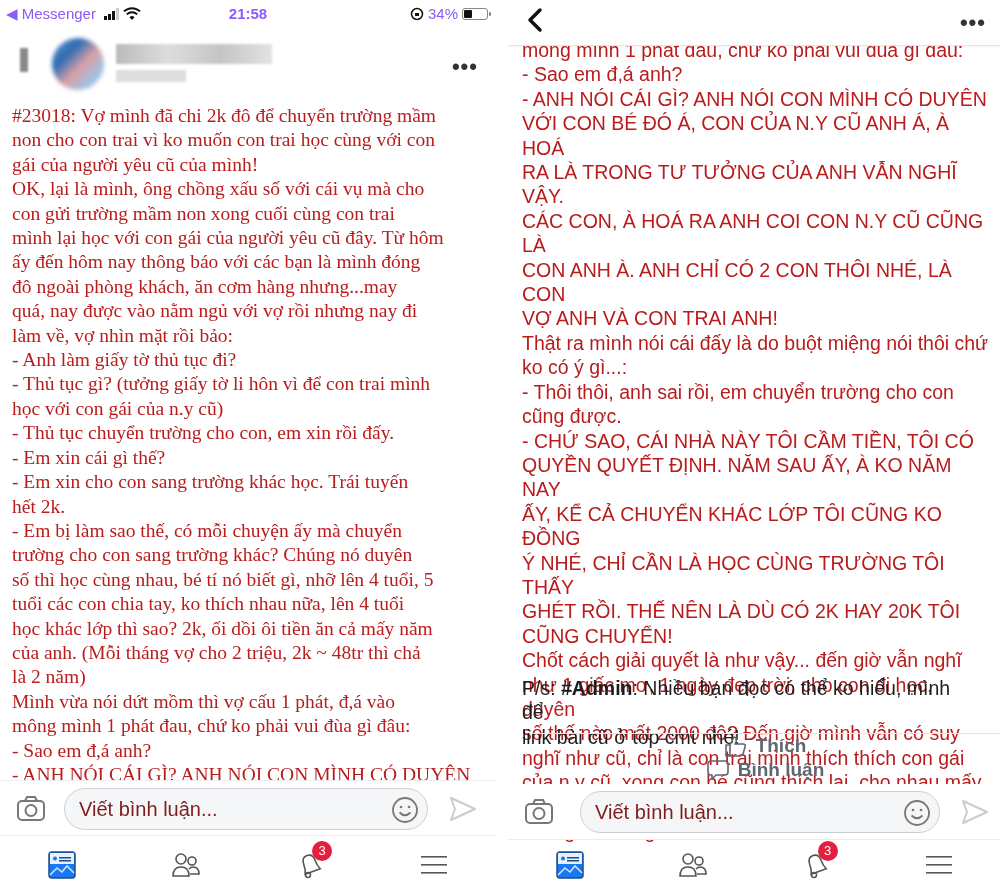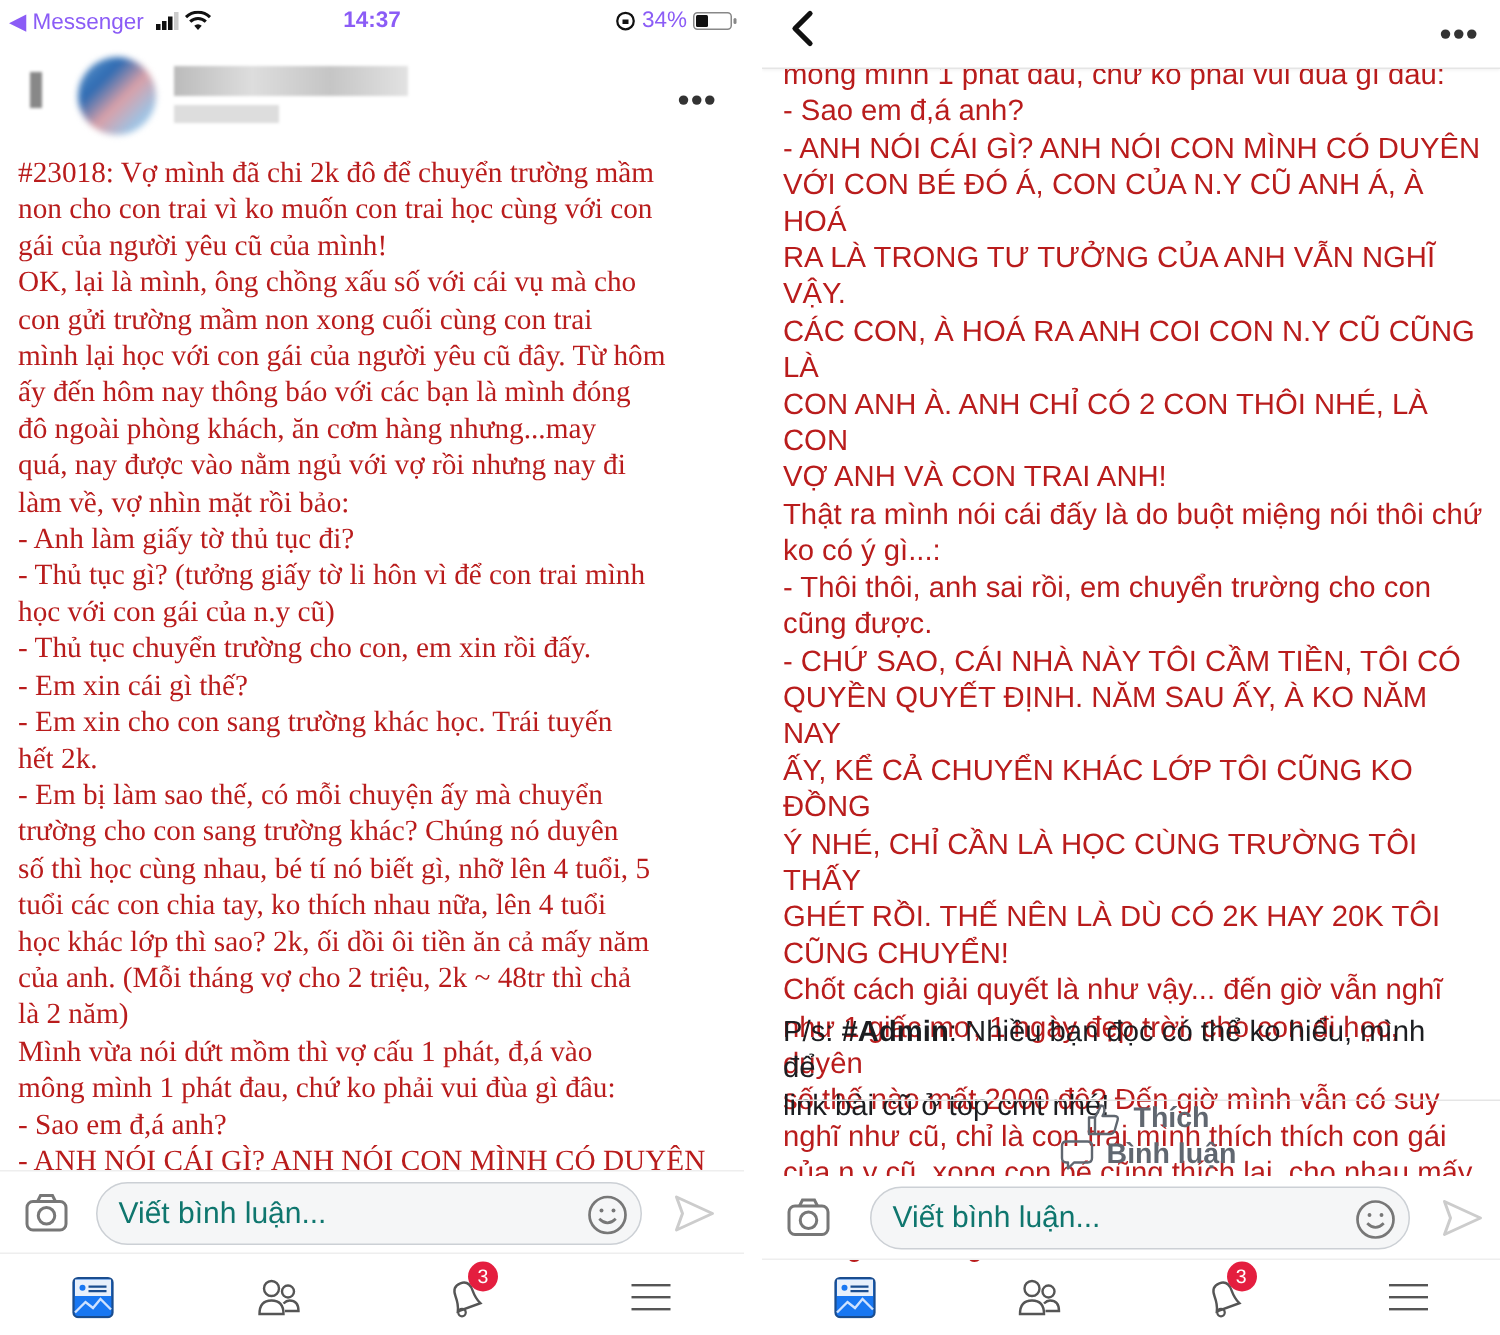--- a/index.html
+++ b/index.html
@@ -46,21 +46,21 @@
   
   .actions { position: absolute; left: 22px; right: 0; top: 733px; height: 64px; border-top: 1px solid #e5e5e5; border-bottom: 1px solid #e5e5e5; display: flex; justify-content: space-between; align-items: center; padding: 0 18px 0 18px; flex-direction: column; }
   .action { display: flex; align-items: center; gap: 8px; font-size: 19px; font-weight: bold; color: #606770; }
   .action svg { width: 24px; height: 24px; }
 
   
   .comment-bar { position: absolute; left: 0; right: 0; height: 56px; border-bottom: 1px solid #eee; background: #fff; }
   #panel-left .comment-bar { top: 780px; border-top: 1px solid #eee; }
   #panel-right .comment-bar { top: 784px; }
   .cam { position: absolute; left: 16px; top: 14px; width: 30px; height: 28px; }
-  .comment-input { position: absolute; left: 64px; right: 68px; top: 7px; height: 42px; border: 1px solid #ccd0d5; border-radius: 21px; background: #f5f6f7; font-size: 20px; color: #0f766e; padding: 9px 14px; }
+  .comment-input { position: absolute; left: 64px; right: 68px; top: 7px; height: 42px; border: 1px solid #ccd0d5; border-radius: 21px; background: #f5f6f7; font-size: 20px; color: #7f1d1d; padding: 9px 14px; }
   .smile { position: absolute; right: 8px; top: 7px; width: 28px; height: 28px; }
   .send { position: absolute; right: 18px; top: 14px; width: 30px; height: 28px; }
 
   
   .tabbar { position: absolute; left: 0; right: 0; top: 840px; height: 50px; display: flex; justify-content: space-around; align-items: center; }
   .tab { width: 40px; height: 36px; display: flex; align-items: center; justify-content: center; position: relative; }
   .badge { position: absolute; top: -6px; right: -2px; width: 20px; height: 20px; border-radius: 50%; background: #e41e3f; color: #fff; font-size: 13px; text-align: center; line-height: 20px; }
 </style>
 </head>
 <body>
@@ -74,21 +74,21 @@
           <span></span>
           <span></span>
           <span></span>
         </span>
       <svg width="18" height="14" viewBox="0 0 18 14">
           <path d="M9 13 L6.5 10.2 A3.5 3.5 0 0 1 11.5 10.2 Z" fill="#111"></path>
           <path d="M3.8 7.4 A7.4 7.4 0 0 1 14.2 7.4" stroke="#111" stroke-width="2" fill="none"></path>
           <path d="M1 4.4 A11.5 11.5 0 0 1 17 4.4" stroke="#111" stroke-width="2" fill="none"></path>
         </svg>
     </div>
-    <div class="time">14:37</div>
+    <div class="time">21:58</div>
     <div class="right">
       <svg width="14" height="14" viewBox="0 0 14 14">
           <circle cx="7" cy="7" r="5.5" stroke="#111" stroke-width="1.5" fill="none"></circle>
           <rect x="5" y="6" width="4" height="3" fill="#111"></rect>
         </svg>
       <span>34%</span>
       <span class="battery"></span>
     </div>
   </div>
 

